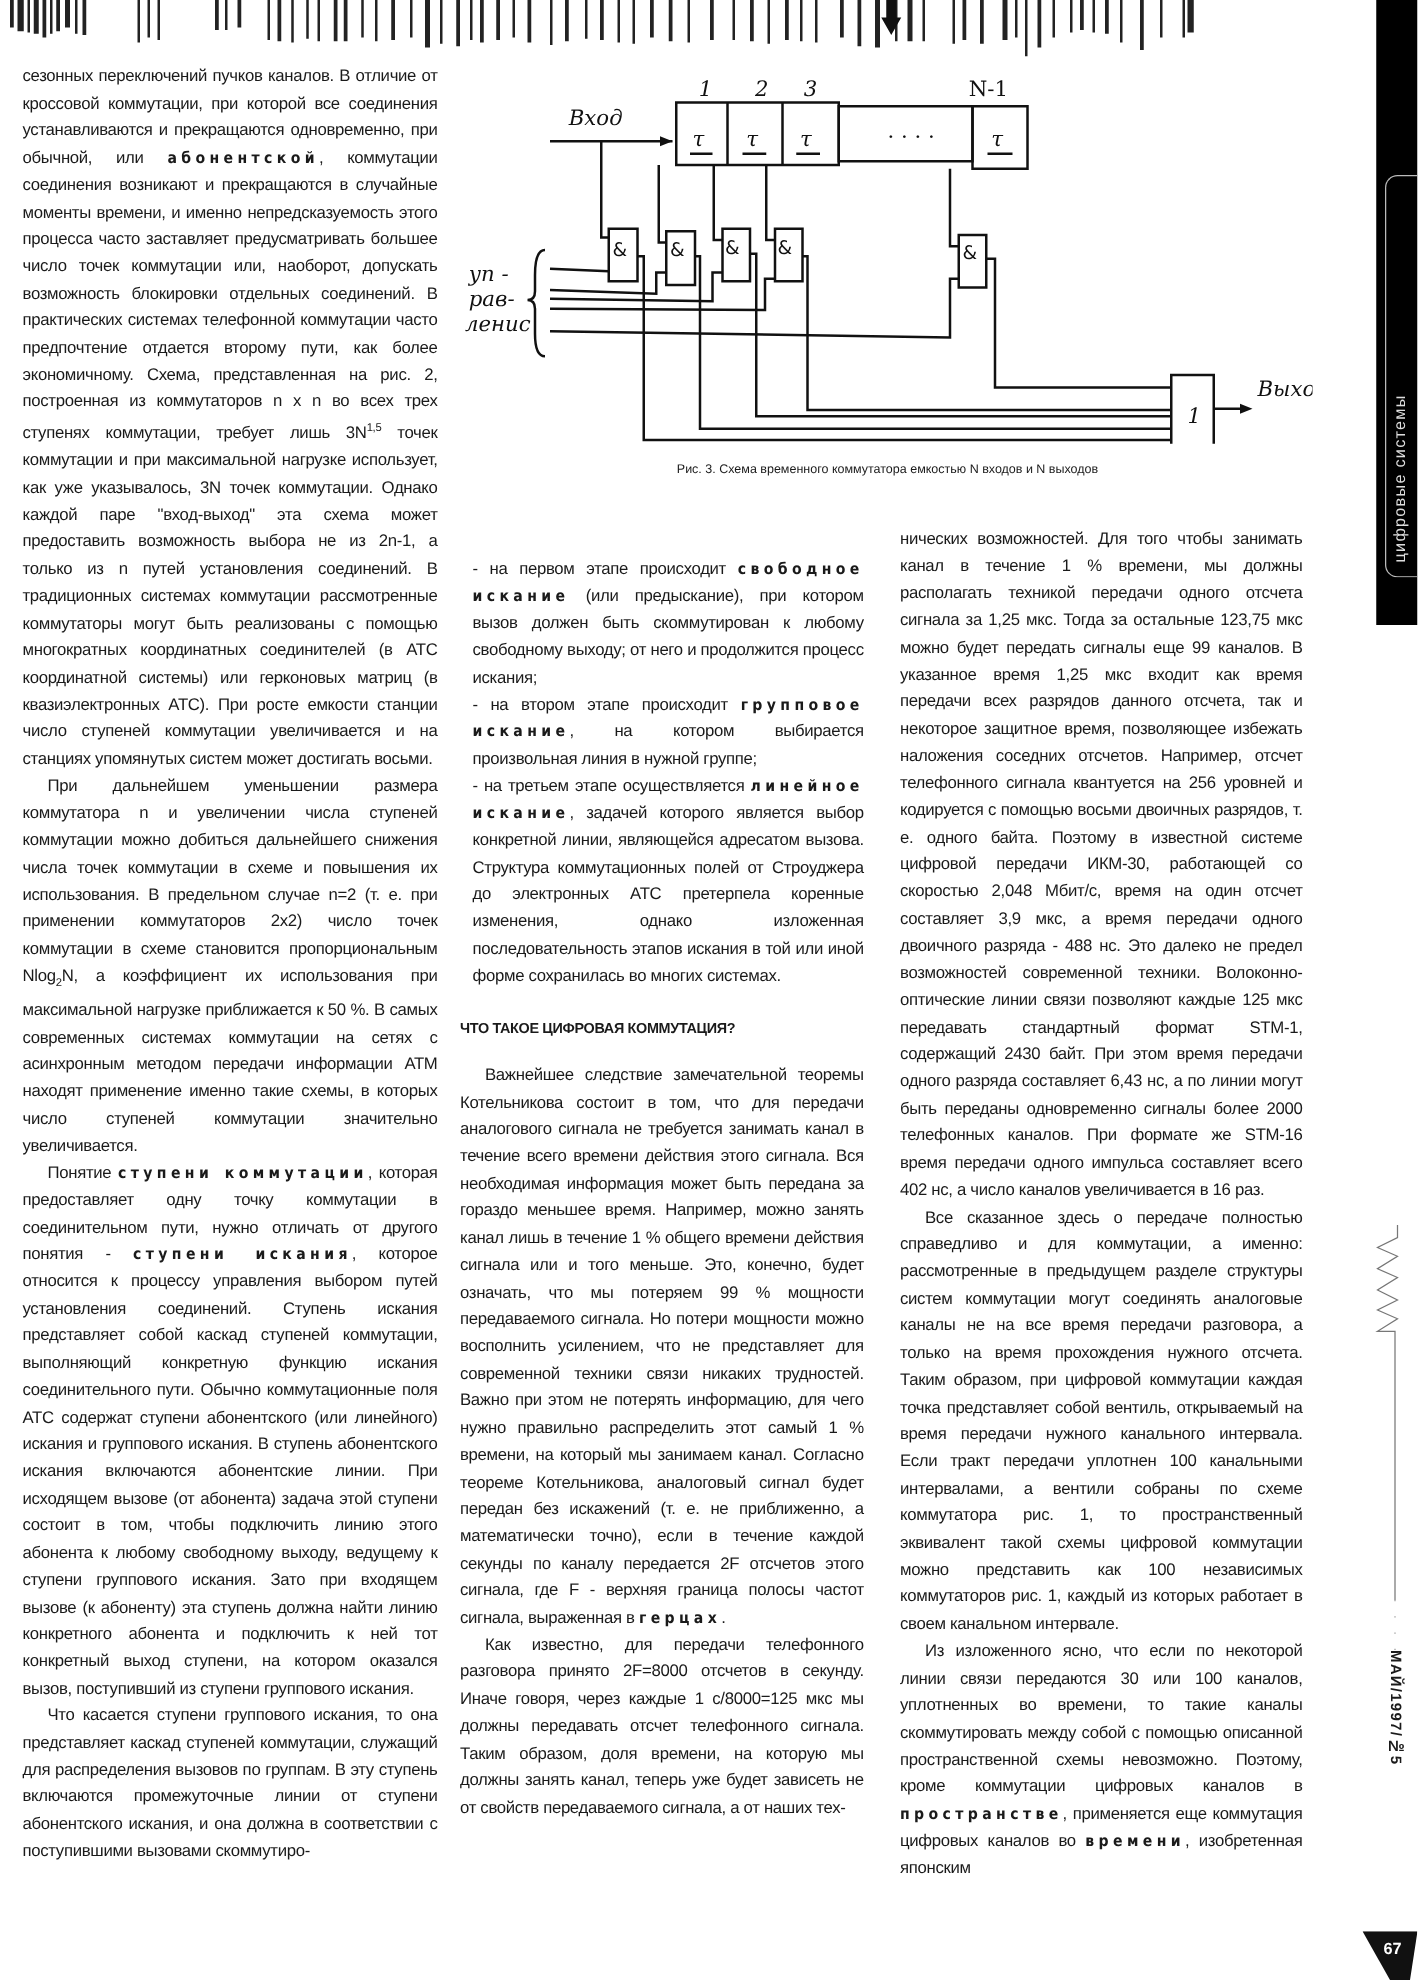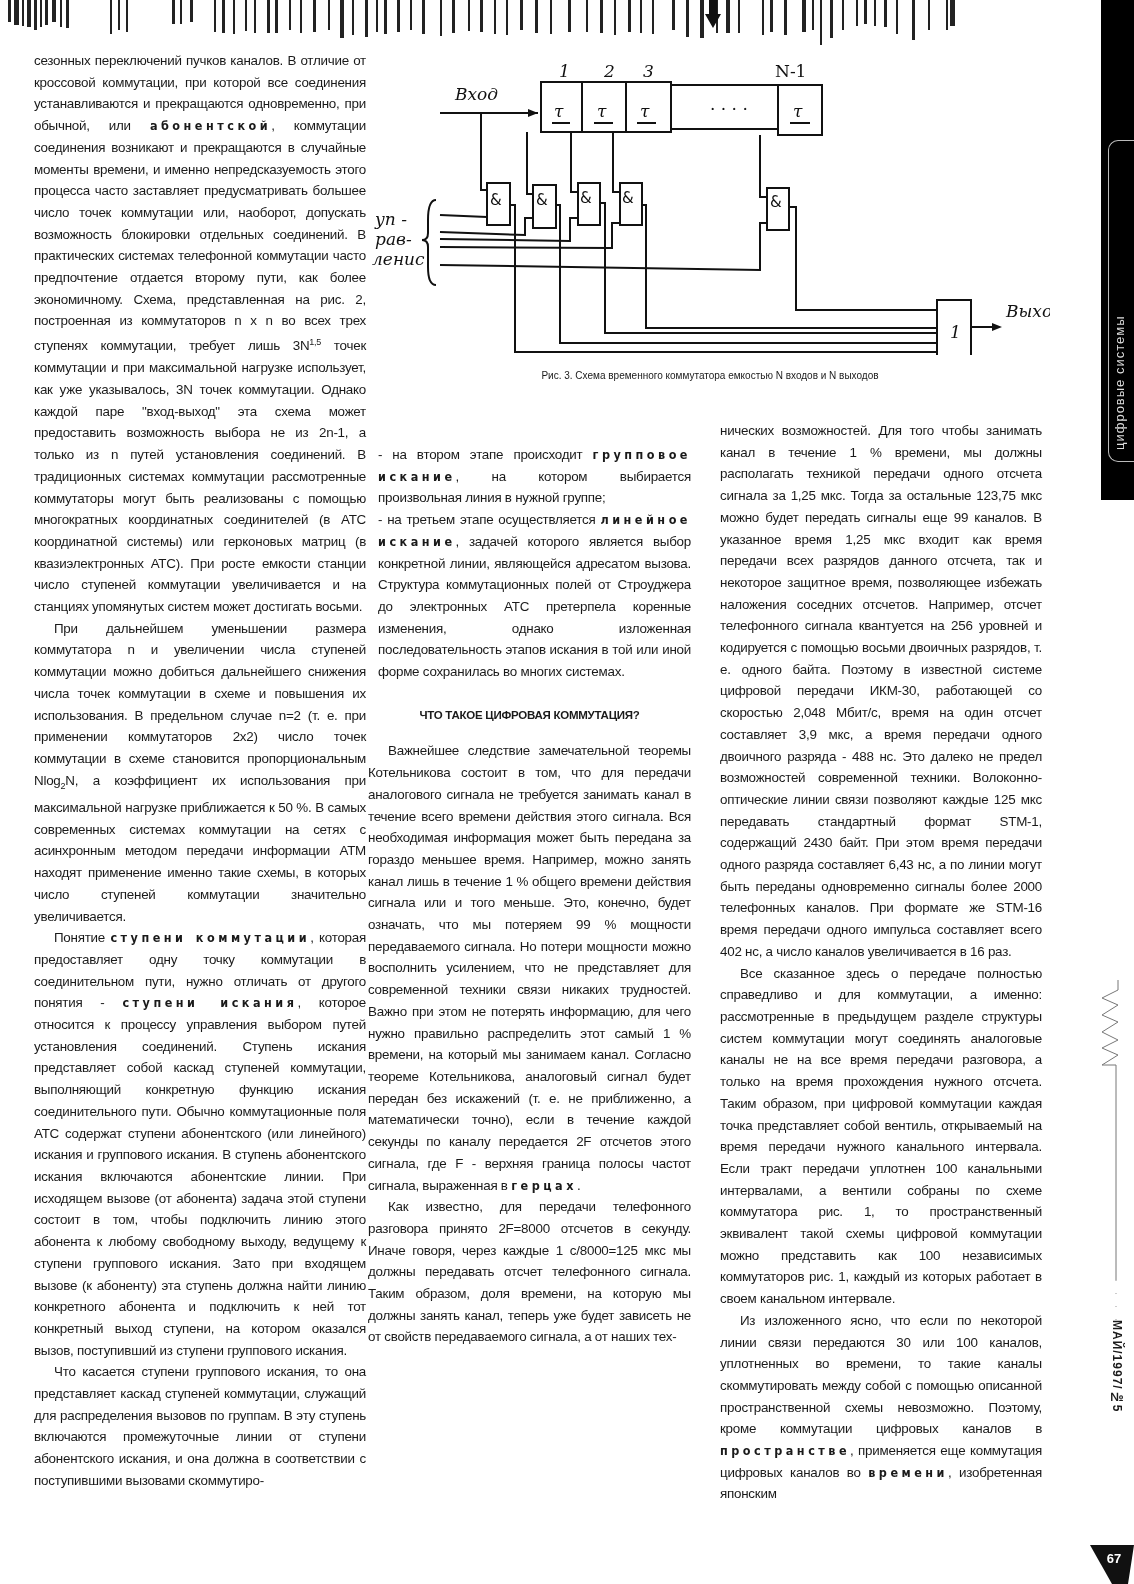--- a/index.html
+++ b/index.html
@@ -2,24 +2,24 @@
 <html><head>
 <meta charset="utf-8">
 <style>
   html,body{margin:0;padding:0;background:#fff;}
   body{width:1134px;height:1584px;position:relative;overflow:hidden;font-family:"Liberation Sans",sans-serif;color:#1a1a1a;}
   .barcode{position:absolute;left:0;top:0;width:1080px;height:50px;}
   .col{position:absolute;font-size:13.4px;line-height:21.7px;text-align:justify;letter-spacing:-0.25px;font-stretch:condensed;}
   .col p{margin:0;text-indent:0;}
   .col p.ind{text-indent:20px;}
   .sp{letter-spacing:3.5px;font-weight:bold;font-family:"DejaVu Sans",sans-serif;font-size:12.5px;}
-  .col1{left:34px;top:50px;width:332px;}
+  .col1{left:18px;top:50px;width:332px;}
   .col2{left:368px;top:444px;width:323px;}
   .col3{left:720px;top:420px;width:322px;}
-  .heading{text-align:center;font-weight:bold;font-size:11.5px;margin:22px 0 14px 0;}
+  .heading{font-weight:bold;font-size:11.5px;margin:22px 0 14px 0;}
   .bullet{padding-left:10px;text-indent:-10px;}
   .figure{position:absolute;left:370px;top:55px;width:680px;height:300px;}
   .caption{position:absolute;left:370px;top:370px;width:680px;text-align:center;font-size:10px;}
   .sidebar{position:absolute;left:1101px;top:0;width:33px;height:500px;background:#000;}
   .sidebar-label{position:absolute;left:1108px;top:140px;width:26px;height:320px;border:1px solid #bbb;border-right:none;border-radius:10px 0 0 10px;}
   .sidebar-text{position:absolute;left:1112px;top:150px;color:#ddd;font-size:13px;writing-mode:vertical-rl;transform:rotate(180deg);letter-spacing:1px;height:300px;}
   .zigzag{position:absolute;left:1100px;top:980px;}
   .issue{position:absolute;left:1110px;top:1320px;writing-mode:vertical-rl;font-weight:bold;font-size:12px;letter-spacing:1px;font-family:"Liberation Sans",sans-serif;}
   .pagenum{position:absolute;left:1090px;top:1545px;width:44px;height:39px;}
 </style>
@@ -183,20 +183,21 @@
 <div class="caption">Рис. 3. Схема временного коммутатора емкостью N входов и N выходов</div>
 
 <div class="col col1">
   <p><span>сезонных переключений пучков каналов. В отличие от кроссовой коммутации, при которой все соединения устанавливаются и прекращаются одновременно, при обычной, или </span><span class="sp">абонентской</span><span>, коммутации соединения возникают и прекращаются в случайные моменты времени, и именно непредсказуемость этого процесса часто заставляет предусматривать большее число точек коммутации или, наоборот, допускать возможность блокировки отдельных соединений. В практических системах телефонной коммутации часто предпочтение отдается второму пути, как более экономичному. Схема, представленная на рис. 2, построенная из коммутаторов n x n во всех трех ступенях коммутации, требует лишь 3N</span><sup style="font-size:9px">1,5</sup><span> точек коммутации и при максимальной нагрузке использует, как уже указывалось, 3N точек коммутации. Однако каждой паре "вход-выход" эта схема может предоставить возможность выбора не из 2n-1, а только из n путей установления соединений. В традиционных системах коммутации рассмотренные коммутаторы могут быть реализованы с помощью многократных координатных соединителей (в АТС координатной системы) или герконовых матриц (в квазиэлектронных АТС). При росте емкости станции число ступеней коммутации увеличивается и на станциях упомянутых систем может достигать восьми.</span></p>
   <p class="ind"><span>При дальнейшем уменьшении размера коммутатора n и увеличении числа ступеней коммутации можно добиться дальнейшего снижения числа точек коммутации в схеме и повышения их использования. В предельном случае n=2 (т. е. при применении коммутаторов 2x2) число точек коммутации в схеме становится пропорциональным Nlog</span><sub style="font-size:9px">2</sub><span>N, а коэффициент их использования при максимальной нагрузке приближается к 50 %. В самых современных системах коммутации на сетях с асинхронным методом передачи информации АТМ находят применение именно такие схемы, в которых число ступеней коммутации значительно увеличивается.</span></p>
   <p class="ind"><span>Понятие </span><span class="sp">ступени коммутации</span><span>, которая предоставляет одну точку коммутации в соединительном пути, нужно отличать от другого понятия - </span><span class="sp">ступени искания</span><span>, которое относится к процессу управления выбором путей установления соединений. Ступень искания представляет собой каскад ступеней коммутации, выполняющий конкретную функцию искания соединительного пути. Обычно коммутационные поля АТС содержат ступени абонентского (или линейного) искания и группового искания. В ступень абонентского искания включаются абонентские линии. При исходящем вызове (от абонента) задача этой ступени состоит в том, чтобы подключить линию этого абонента к любому свободному выходу, ведущему к ступени группового искания. Зато при входящем вызове (к абоненту) эта ступень должна найти линию конкретного абонента и подключить к ней тот конкретный выход ступени, на котором оказался вызов, поступивший из ступени группового искания.</span></p>
   <p class="ind">Что касается ступени группового искания, то она представляет каскад ступеней коммутации, служащий для распределения вызовов по группам. В эту ступень включаются промежуточные линии от ступени абонентского искания, и она должна в соответствии с поступившими вызовами скоммутиро-</p>
 </div>
 
 <div class="col col2">
+  <p class="bullet"><span>- на первом этапе происходит </span><span class="sp">свободное искание</span><span> (или предыскание), при котором вызов должен быть скоммутирован к любому свободному выходу; от него и продолжится процесс искания;</span></p>
   <p class="bullet"><span>- на втором этапе происходит </span><span class="sp">групповое искание</span><span>, на котором выбирается произвольная линия в нужной группе;</span></p>
   <p class="bullet"><span>- на третьем этапе осуществляется </span><span class="sp">линейное искание</span><span>, задачей которого является выбор конкретной линии, являющейся адресатом вызова. Структура коммутационных полей от Строуджера до электронных АТС претерпела коренные изменения, однако изложенная последовательность этапов искания в той или иной форме сохранилась во многих системах.</span></p>
   <div class="heading">ЧТО ТАКОЕ ЦИФРОВАЯ КОММУТАЦИЯ?</div>
   <p class="ind"><span>Важнейшее следствие замечательной теоремы Котельникова состоит в том, что для передачи аналогового сигнала не требуется занимать канал в течение всего времени действия этого сигнала. Вся необходимая информация может быть передана за гораздо меньшее время. Например, можно занять канал лишь в течение 1 % общего времени действия сигнала или и того меньше. Это, конечно, будет означать, что мы потеряем 99 % мощности передаваемого сигнала. Но потери мощности можно восполнить усилением, что не представляет для современной техники связи никаких трудностей. Важно при этом не потерять информацию, для чего нужно правильно распределить этот самый 1 % времени, на который мы занимаем канал. Согласно теореме Котельникова, аналоговый сигнал будет передан без искажений (т. е. не приближенно, а математически точно), если в течение каждой секунды по каналу передается 2F отсчетов этого сигнала, где F - верхняя граница полосы частот сигнала, выраженная в </span><span class="sp">герцах</span><span>.</span></p>
   <p class="ind">Как известно, для передачи телефонного разговора принято 2F=8000 отсчетов в секунду. Иначе говоря, через каждые 1 с/8000=125 мкс мы должны передавать отсчет телефонного сигнала. Таким образом, доля времени, на которую мы должны занять канал, теперь уже будет зависеть не от свойств передаваемого сигнала, а от наших тех-</p>
 </div>
 
 <div class="col col3">
   <p>нических возможностей. Для того чтобы занимать канал в течение 1 % времени, мы должны располагать техникой передачи одного отсчета сигнала за 1,25 мкс. Тогда за остальные 123,75 мкс можно будет передать сигналы еще 99 каналов. В указанное время 1,25 мкс входит как время передачи всех разрядов данного отсчета, так и некоторое защитное время, позволяющее избежать наложения соседних отсчетов. Например, отсчет телефонного сигнала квантуется на 256 уровней и кодируется с помощью восьми двоичных разрядов, т. е. одного байта. Поэтому в известной системе цифровой передачи ИКМ-30, работающей со скоростью 2,048 Мбит/с, время на один отсчет составляет 3,9 мкс, а время передачи одного двоичного разряда - 488 нс. Это далеко не предел возможностей современной техники. Волоконно-оптические линии связи позволяют каждые 125 мкс передавать стандартный формат STM-1, содержащий 2430 байт. При этом время передачи одного разряда составляет 6,43 нс, а по линии могут быть переданы одновременно сигналы более 2000 телефонных каналов. При формате же STM-16 время передачи одного импульса составляет всего 402 нс, а число каналов увеличивается в 16 раз.</p>
   <p class="ind">Все сказанное здесь о передаче полностью справедливо и для коммутации, а именно: рассмотренные в предыдущем разделе структуры систем коммутации могут соединять аналоговые каналы не на все время передачи разговора, а только на время прохождения нужного отсчета. Таким образом, при цифровой коммутации каждая точка представляет собой вентиль, открываемый на время передачи нужного канального интервала. Если тракт передачи уплотнен 100 канальными интервалами, а вентили собраны по схеме коммутатора рис. 1, то пространственный эквивалент такой схемы цифровой коммутации можно представить как 100 независимых коммутаторов рис. 1, каждый из которых работает в своем канальном интервале.</p>

